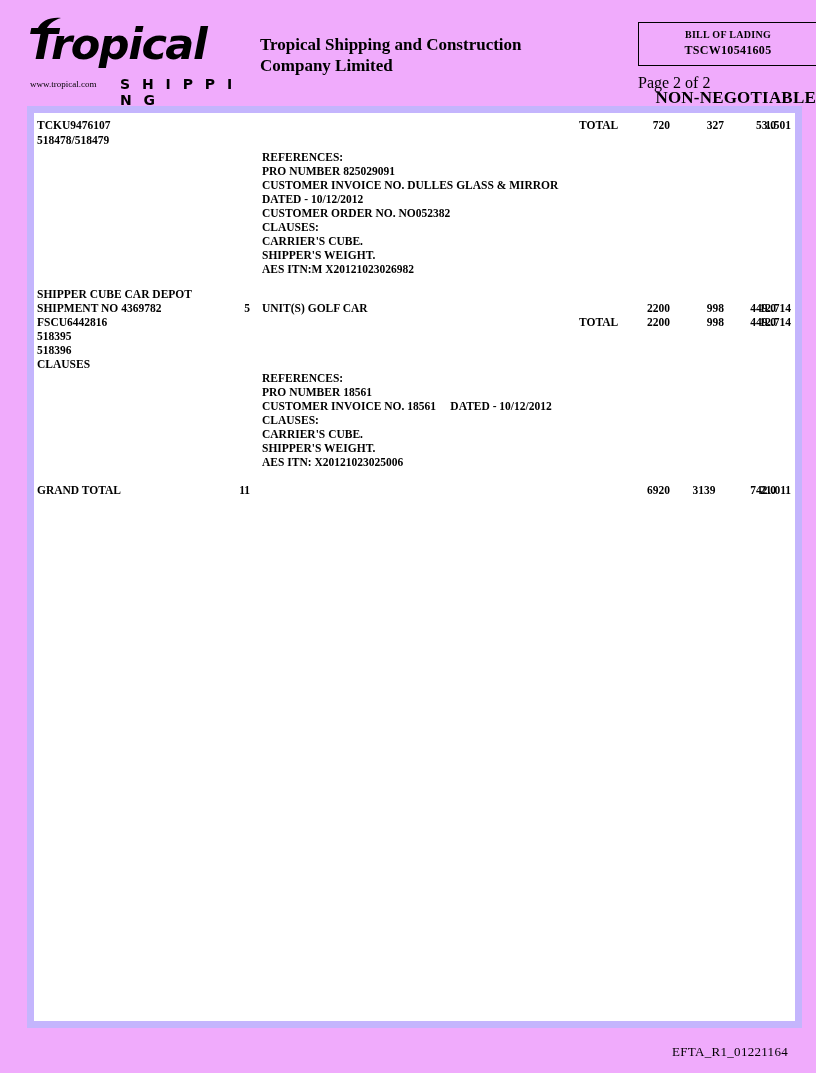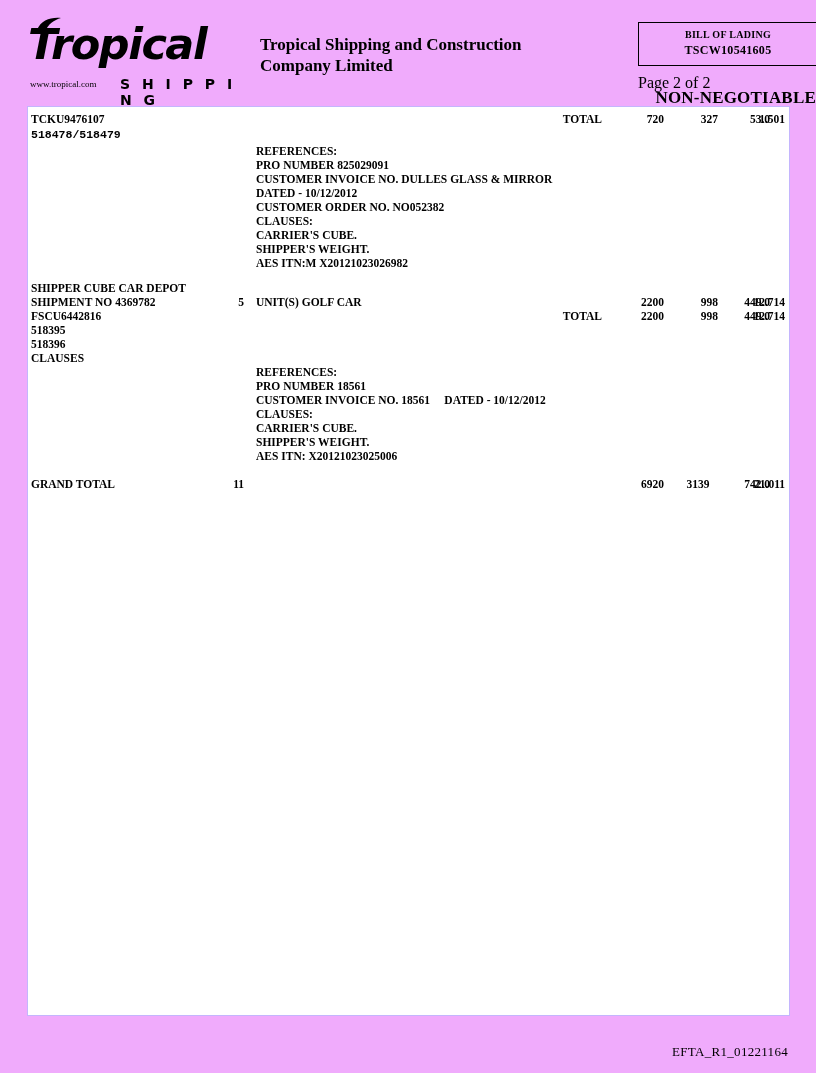--- a/index.html
+++ b/index.html
@@ -131,40 +131,40 @@
     letter-spacing: 0.2px;
   }
 
   
   .body-box {
     position: absolute;
     left: 27px;
     top: 106px;
     width: 761px;
     height: 908px;
-    border: 1px solid #c4b5fd;
+    border: 7px solid #c4b5fd;
     background: #fff;
   }
   .rows {
     position: absolute;
     left: 0; top: 0;
     width: 761px;
     height: 908px;
     font-family: "Liberation Serif", serif;
     font-weight: bold;
     font-size: 11.5px;
   }
   .line {
     position: absolute;
     white-space: pre;
   }
   .col-marks { left: 3px; }
   .col-qty { left: 188px; width: 28px; text-align: right; }
   .col-desc { left: 228px; }
-  .col-totword { left: 526px; width: 48px; text-align: right; }
+  .col-totword { left: 545px; width: 48px; text-align: left; }
   .col-n1 { left: 596px; width: 40px; text-align: right; }
   .col-n2 { left: 650px; width: 40px; text-align: right; }
   .col-n3 { left: 700px; width: 42px; text-align: right; }
   .col-n4 { left: 712px; width: 45px; text-align: right; }
   .col-n4b { left: 713px; width: 44px; text-align: right; }
 
   
   .footer-code {
     position: absolute;
     right: 28px;
@@ -205,21 +205,21 @@
   </div>
 
   <div class="body-box">
     <div class="rows" id="rows">
         <div class="line col-marks" style="top: 6px;">TCKU9476107</div>
         <div class="line col-totword" style="top: 6px;">TOTAL</div>
         <div class="line col-n1" style="top: 6px;">720</div>
         <div class="line col-n2" style="top: 6px;">327</div>
         <div class="line col-n3" style="top: 6px;">53.0</div>
         <div class="line col-n4b" style="top: 6px;">1.501</div>
-        <div class="line col-marks" style="top: 21px; font-family: Liberation Mono, monospace;">518478/518479</div>
+        <div class="line col-marks" style="top: 21px;">518478/518479</div>
         <div class="line col-desc" style="top: 38px;">REFERENCES:</div>
         <div class="line col-desc" style="top: 52px;">PRO NUMBER 825029091</div>
         <div class="line col-desc" style="top: 66px;">CUSTOMER INVOICE NO. DULLES GLASS &amp; MIRROR</div>
         <div class="line col-desc" style="top: 80px;">DATED - 10/12/2012</div>
         <div class="line col-desc" style="top: 94px;">CUSTOMER ORDER NO. NO052382</div>
         <div class="line col-desc" style="top: 108px;">CLAUSES:</div>
         <div class="line col-desc" style="top: 122px;">CARRIER'S CUBE.</div>
         <div class="line col-desc" style="top: 136px;">SHIPPER'S WEIGHT.</div>
         <div class="line col-desc" style="top: 150px;">AES ITN:M X20121023026982</div>
         <div class="line col-marks" style="top: 175px;">SHIPPER CUBE CAR DEPOT</div>

